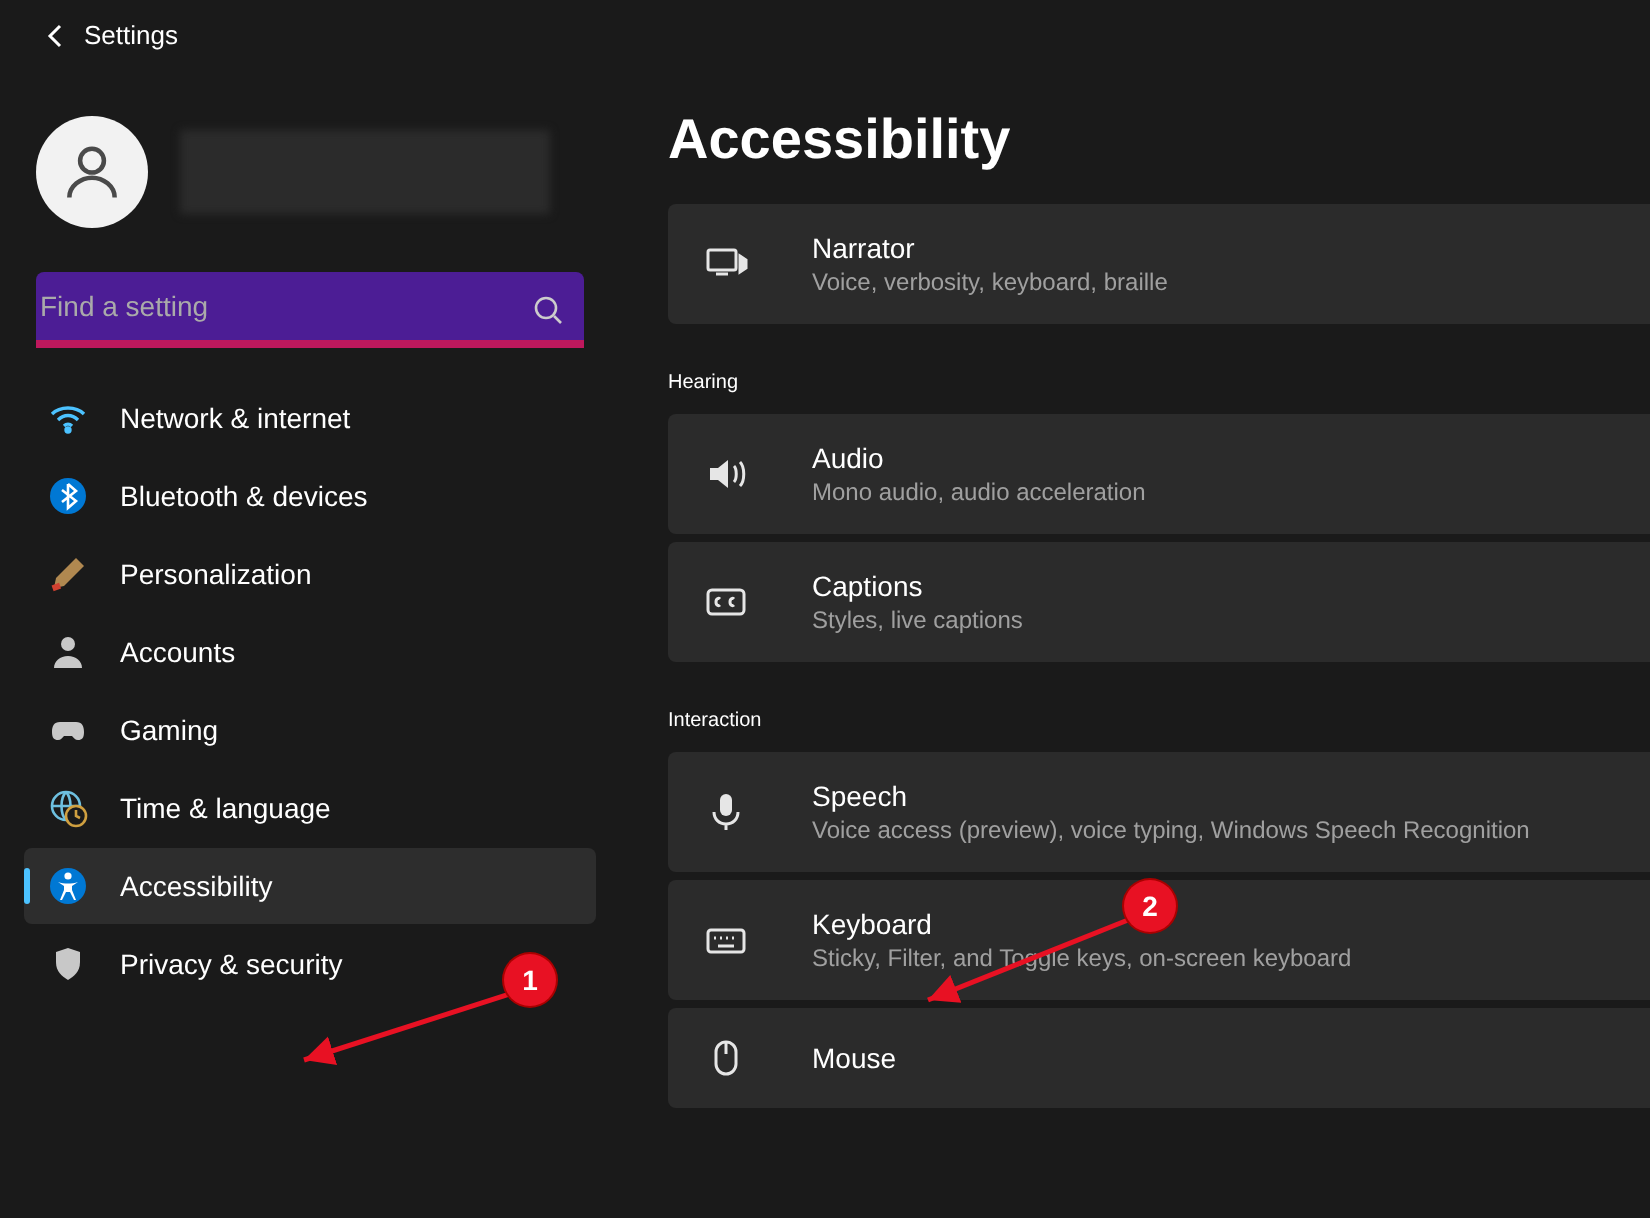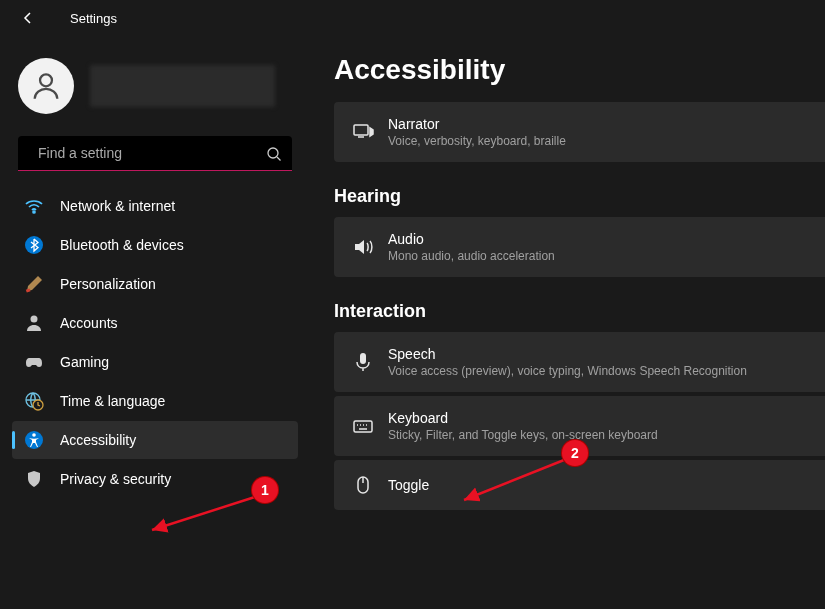--- a/index.html
+++ b/index.html
@@ -8,51 +8,51 @@
     background: #1a1a1a;
     color: #fff;
     width: 825px;
     height: 609px;
     overflow: hidden;
     position: relative;
     font-size: 14px;
   }
   .titlebar {
     display: flex;
-    align-items: center;
+    align-items: flex-start;
     padding: 10px 20px;
-    gap: 34px;
+    gap: 6px;
   }
   .titlebar .back { width: 16px; height: 16px; display:flex;align-items:center;justify-content:center;}
   .titlebar .title { font-size: 13px; color:#fff; }
 
   .layout { display: flex; height: calc(100% - 40px); }
 
   .sidebar { width: 310px; padding: 8px 12px 0 12px; }
   .user-block { display:flex; align-items:center; gap: 16px; padding: 14px 0 22px 6px;}
   .avatar { width:56px; height:56px; border-radius:50%; background:#f2f2f2; display:flex;align-items:center;justify-content:center;}
   .avatar svg { width:34px; height:34px; }
   .user-info { width:185px; height:42px; background:#2b2b2b; filter: blur(2px); border-radius:2px;}
 
   .search-wrap { position:relative; margin: 0 6px 16px 6px;}
-  .search { width:100%; background:#000000; border:none; border-bottom:1px solid #be185d; color:#ccc; padding:9px 34px 9px 20px; font-size:14px; border-radius:4px 4px 0 0;}
+  .search { width:100%; background:#4c1d95; border:none; border-bottom:4px solid #be185d; color:#ccc; padding:9px 34px 9px 2px; font-size:14px; border-radius:4px 4px 0 0;}
   .search::placeholder{color:#aaa;}
   .search-icon { position:absolute; right:10px; top:50%; transform:translateY(-50%); width:16px;height:16px;}
 
   .nav { display:flex; flex-direction:column; gap:1px;}
   .nav-item { display:flex; align-items:center; gap:16px; padding:9px 12px; border-radius:4px; cursor:pointer; position:relative;}
   .nav-item .icon { width:20px; height:20px; display:flex;align-items:center;justify-content:center; flex-shrink:0;}
   .nav-item .lbl { font-size:14px; color:#fff;}
   .nav-item.active { background:#2d2d2d; }
   .nav-item.active::before { content:""; position:absolute; left:0; top:10px; bottom:10px; width:3px; background:#4cc2ff; border-radius:2px;}
 
   .main { flex:1; padding: 18px 0 0 24px; overflow:hidden;}
   .page-title { font-size:28px; font-weight:600; margin-bottom:16px;}
-  .section-label { font-size:18px; font-weight:700; color:#fff; margin: 24px 0 10px 0;}
-  .card { background:#2b2b2b; border-radius:4px 0 0 4px; padding:14px 18px; display:flex; align-items:center; gap:14px; margin-bottom:4px; cursor:pointer;}
+  .section-label { font-size:10px; font-weight:400; color:#fff; margin: 24px 0 10px 0;}
+  .card { background:#2b2b2b; border-radius:4px 0 0 4px; padding:14px 18px; display:flex; align-items:center; gap:32px; margin-bottom:4px; cursor:pointer;}
   .card .icon { width:22px; height:22px; display:flex;align-items:center;justify-content:center; flex-shrink:0;}
   .card-body { display:flex; flex-direction:column; gap:2px;}
   .card-title { font-size:14px; color:#fff;}
   .card-desc { font-size:12px; color:#a0a0a0;}
 
   
   .ic-blue { color:#0078d4;}
   .ic-white { color:#e6e6e6;}
   .ic-gray { color:#c8c8c8;}
 
@@ -197,20 +197,32 @@
             <path d="M3 8v6h4l5 4V4L7 8z" fill="currentColor" stroke="none"></path>
             <path d="M15 7c1.5 1.5 1.5 6.5 0 8M18 5c2.5 2.5 2.5 9.5 0 12"></path>
           </svg>
         </span>
       <div class="card-body">
         <span class="card-title">Audio</span>
         <span class="card-desc">Mono audio, audio acceleration</span>
       </div>
     </div>
 
+    <div class="card">
+      <span class="icon ic-white">
+          <svg viewBox="0 0 22 22" fill="none" stroke="currentColor" stroke-width="1.5">
+            <rect x="2" y="5" width="18" height="12" rx="2"></rect>
+            <path d="M8 9.5c-.5-.5-2-.5-2 1.5s1.5 2 2 1.5M15 9.5c-.5-.5-2-.5-2 1.5s1.5 2 2 1.5"></path>
+          </svg>
+        </span>
+      <div class="card-body">
+        <span class="card-title">Captions</span>
+        <span class="card-desc">Styles, live captions</span>
+      </div>
+    </div>
 
     <div class="section-label">Interaction</div>
 
     <div class="card">
       <span class="icon ic-white">
           <svg viewBox="0 0 22 22" fill="none" stroke="currentColor" stroke-width="1.5">
             <rect x="8" y="2" width="6" height="11" rx="3" fill="currentColor" stroke="none"></rect>
             <path d="M5 11c0 3.5 2.5 6 6 6s6-2.5 6-6M11 17v3"></path>
           </svg>
         </span>
@@ -234,21 +246,21 @@
     </div>
 
     <div class="card">
       <span class="icon ic-white">
           <svg viewBox="0 0 22 22" fill="none" stroke="currentColor" stroke-width="1.5">
             <rect x="6" y="3" width="10" height="16" rx="5"></rect>
             <path d="M11 3v6"></path>
           </svg>
         </span>
       <div class="card-body">
-        <span class="card-title">Toggle</span>
+        <span class="card-title">Mouse</span>
       </div>
     </div>
   </div>
 </div>
 
 <svg class="annot arrow" style="left:140px; top:490px;" width="140" height="50">
   <defs>
       <marker id="ah1" markerWidth="8" markerHeight="8" refX="6" refY="3" orient="auto">
         <path d="M0 0 6 3 0 6z" fill="#e81123"></path>
       </marker>

